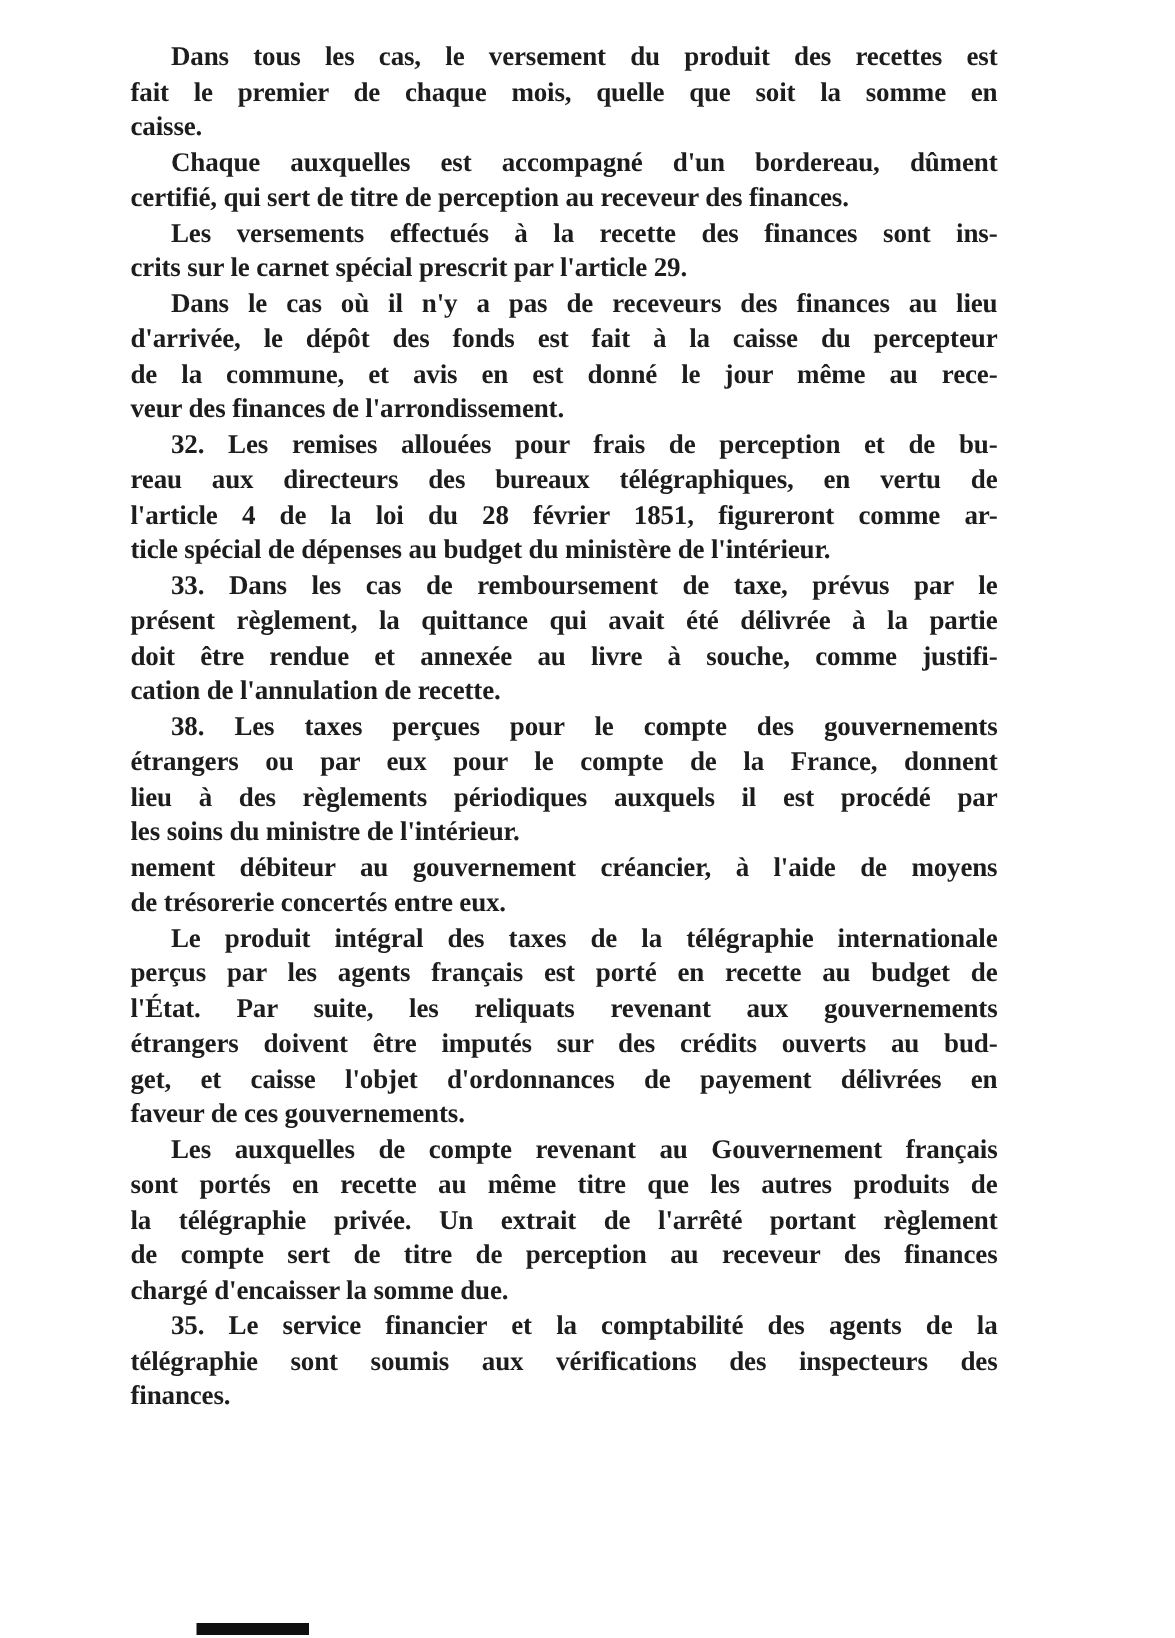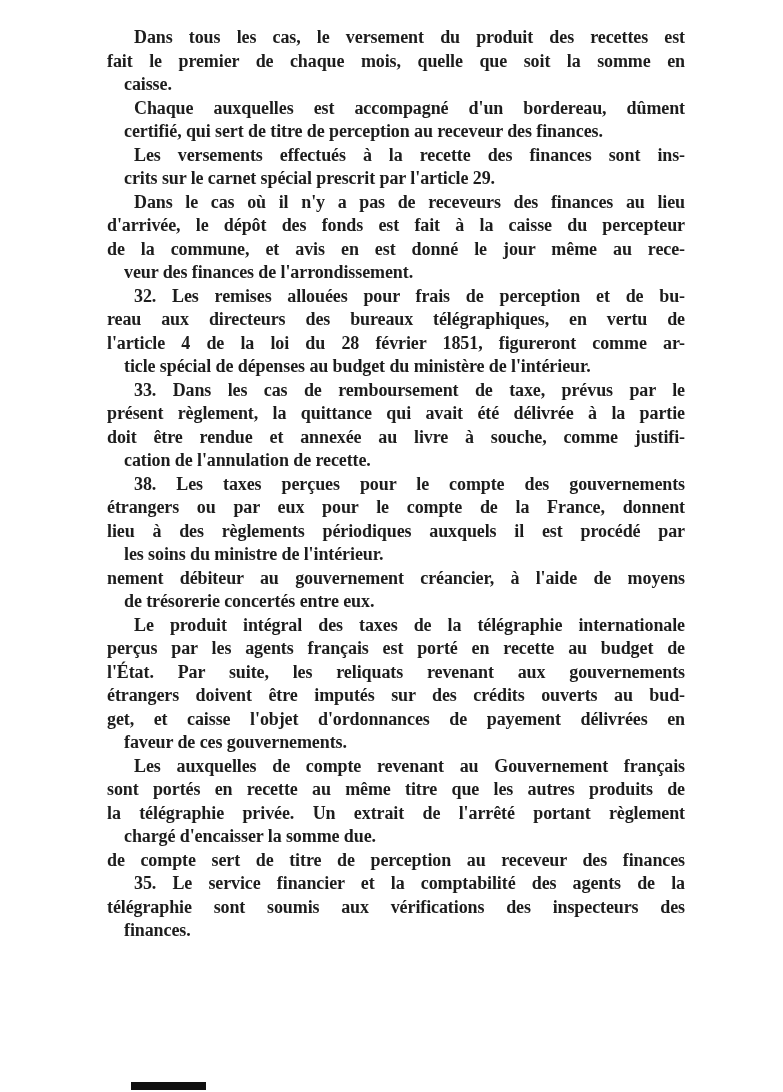--- a/index.html
+++ b/index.html
@@ -9,42 +9,41 @@
   .page {
     position: relative;
     width: 783px;
     height: 1092px;
     background: #ffffff;
     overflow: hidden;
     font-family: "Liberation Serif", "DejaVu Serif", serif;
   }
   .text-block {
     position: absolute;
-    left: 107px;
+    left: 87px;
     top: 26px;
     width: 578px;
     color: #1d1d1d;
     font-size: 18px;
     font-weight: bold;
     line-height: 23.5px;
     letter-spacing: -0.1px;
   }
   .paragraph {
     margin: 0;
     padding: 0;
   }
   .line {
     text-align: justify;
     text-align-last: justify;
     white-space: normal;
   }
   .line-end {
     text-align: left;
     text-align-last: left;
-    margin-left: 17px;
   }
   .line-first {
     text-indent: 27px;
   }
   .scan-artifact-bar {
     position: absolute;
     left: 131px;
     top: 1082px;
     width: 75px;
     height: 8px;
@@ -102,22 +101,22 @@
         <div class="line">perçus par les agents français est porté en recette au budget de</div>
         <div class="line">l'État. Par suite, les reliquats revenant aux gouvernements</div>
         <div class="line">étrangers doivent être imputés sur des crédits ouverts au bud-</div>
         <div class="line">get, et caisse l'objet d'ordonnances de payement délivrées en</div>
         <div class="line line-end">faveur de ces gouvernements.</div>
       </div>
       <div class="paragraph">
         <div class="line line-first">Les auxquelles de compte revenant au Gouvernement français</div>
         <div class="line">sont portés en recette au même titre que les autres produits de</div>
         <div class="line">la télégraphie privée. Un extrait de l'arrêté portant règlement</div>
+        <div class="line">de compte sert de titre de perception au receveur des finances</div>
         <div class="line line-end">chargé d'encaisser la somme due.</div>
-        <div class="line">de compte sert de titre de perception au receveur des finances</div>
       </div>
       <div class="paragraph">
         <div class="line line-first">35. Le service financier et la comptabilité des agents de la</div>
         <div class="line">télégraphie sont soumis aux vérifications des inspecteurs des</div>
         <div class="line line-end">finances.</div>
       </div>
     </div>
   <div class="scan-artifact-bar"></div>
 </div>
 

